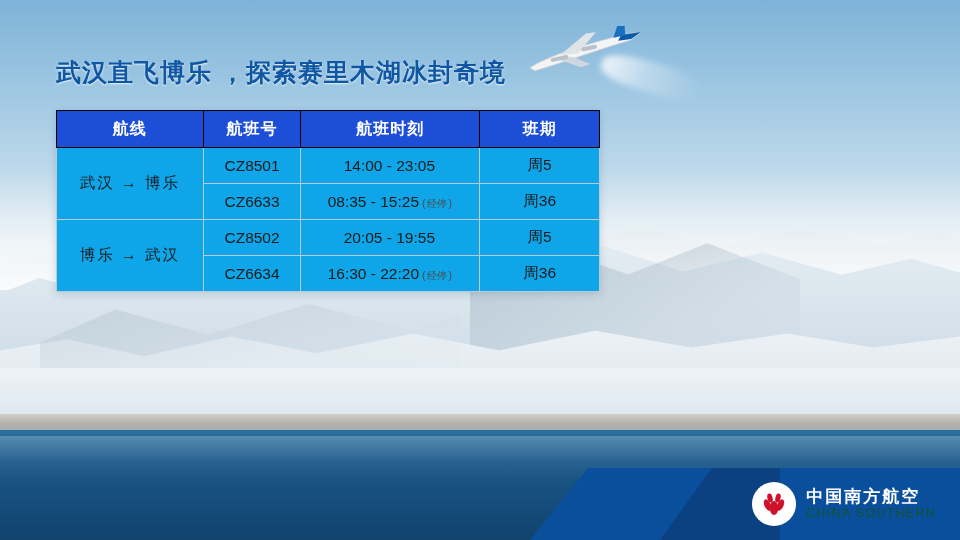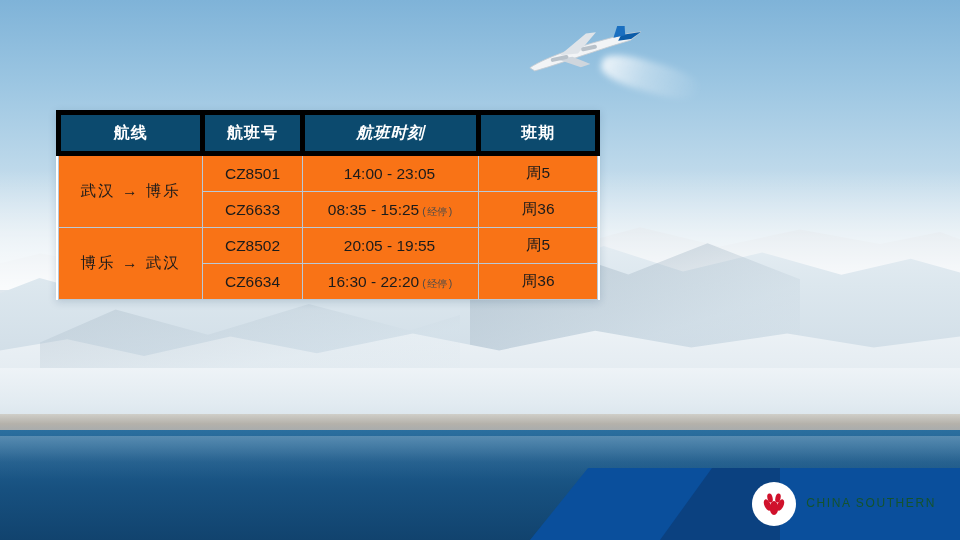--- a/index.html
+++ b/index.html
@@ -114,41 +114,41 @@
   
   .sched {
     position: absolute;
     left: 56px; top: 110px;
     width: 544px;
     border-collapse: collapse;
     background: #ffffff;
     box-shadow: 0 2px 8px rgba(20,60,100,0.18);
   }
   .sched th {
-    background: #0c4a6e;
+    background: #1d4ed8;
     color: #ffffff;
     font-size: 16px;
     font-weight: bold;
     height: 34px;
-    border: 5px solid #000000;
+    border: 1px solid #000000;
     text-align: center;
     letter-spacing: 1px;
   }
   .sched td {
     border: 1px solid #b9c9d8;
     height: 33px;
     text-align: center;
     font-size: 15.5px;
     color: #1b1b1b;
-    background: #f97316;
+    background: #0ea5e9;
     margin-top: 16px;
   }
   .col-route { width: 148px; }
   .col-flight { width: 96px; }
-  .col-time { width: 180px; font-style: italic; }
+  .col-time { width: 180px; }
   .col-days { width: 120px; }
   .route-cell {
     font-size: 16px;
     letter-spacing: 2px;
   }
   .stopover {
     font-size: 10px;
     color: #4a4a4a;
     vertical-align: bottom;
     margin-left: 2px;
@@ -234,20 +234,21 @@
         <path d="M104 17 L 124 18 L 113 23 L 100 22 Z" fill="#0b5ca8"></path>
         <path d="M40 24 L 70 8 L 80 9 L 58 26 Z" fill="#dfe4e9"></path>
         <path d="M36 27 L 58 40 L 68 39 L 52 28 Z" fill="#cfd6dd"></path>
         <path d="M96 18 L 104 4 L 110 5 L 108 18 Z" fill="#1a6fc0"></path>
         <rect x="30" y="25" width="18" height="4" rx="2" fill="#b9c2ca"></rect>
         <rect x="62" y="21" width="16" height="4" rx="2" fill="#b9c2ca"></rect>
       </g>
     </svg>
   </div>
 
+  <div class="headline">武汉直飞博乐 ，探索赛里木湖冰封奇境</div>
 
   <table class="sched">
     <thead>
       <tr>
         <th class="col-route">航线</th>
         <th class="col-flight">航班号</th>
         <th class="col-time">航班时刻</th>
         <th class="col-days">班期</th>
       </tr>
     </thead>
@@ -295,18 +296,19 @@
           <g fill="#d0112b">
             <ellipse cx="15" cy="19" rx="4.2" ry="7"></ellipse>
             <ellipse cx="8.5" cy="16" rx="3.1" ry="6" transform="rotate(-24 8.5 16)"></ellipse>
             <ellipse cx="21.5" cy="16" rx="3.1" ry="6" transform="rotate(24 21.5 16)"></ellipse>
             <ellipse cx="11" cy="9" rx="2.6" ry="4.6" transform="rotate(-12 11 9)"></ellipse>
             <ellipse cx="19" cy="9" rx="2.6" ry="4.6" transform="rotate(12 19 9)"></ellipse>
           </g>
         </svg>
       </div>
       <div class="brand-text">
+        <div class="brand-cn">中国南方航空</div>
         <div class="brand-en">CHINA SOUTHERN</div>
       </div>
     </div>
   </div>
 
 </div>
 
 </body></html>

